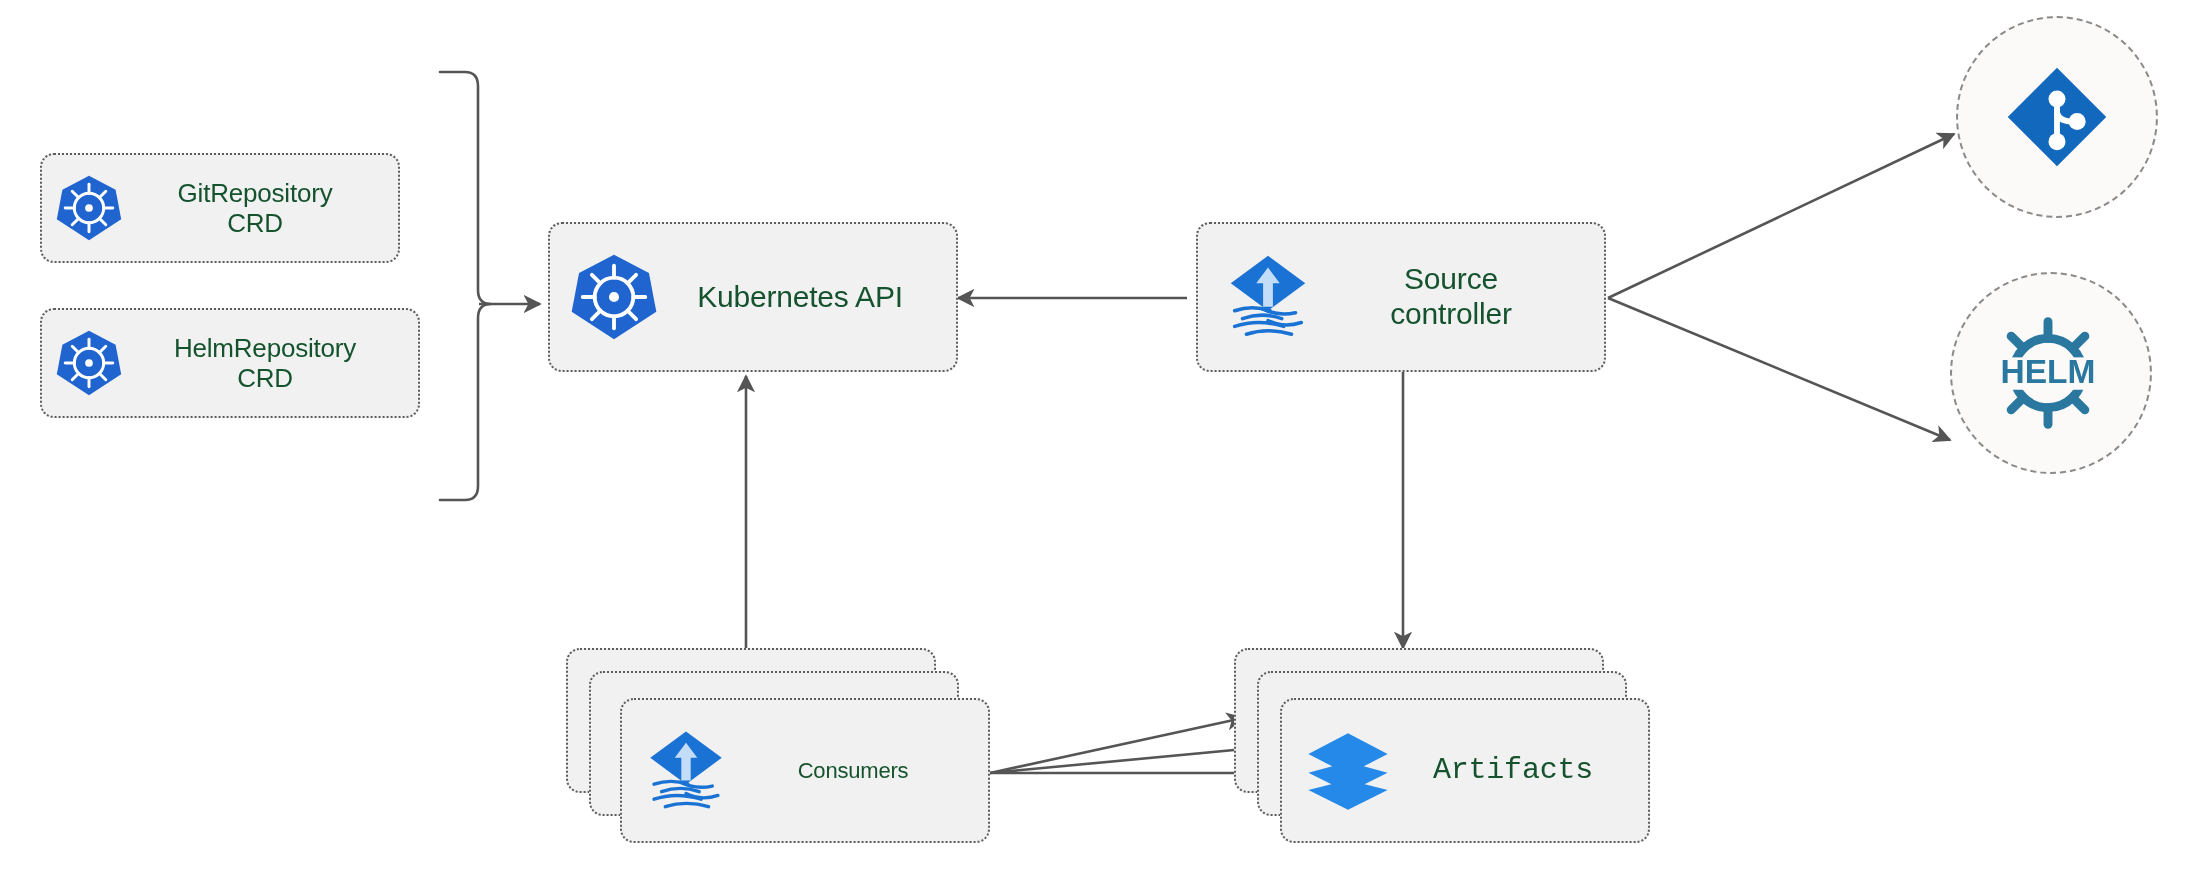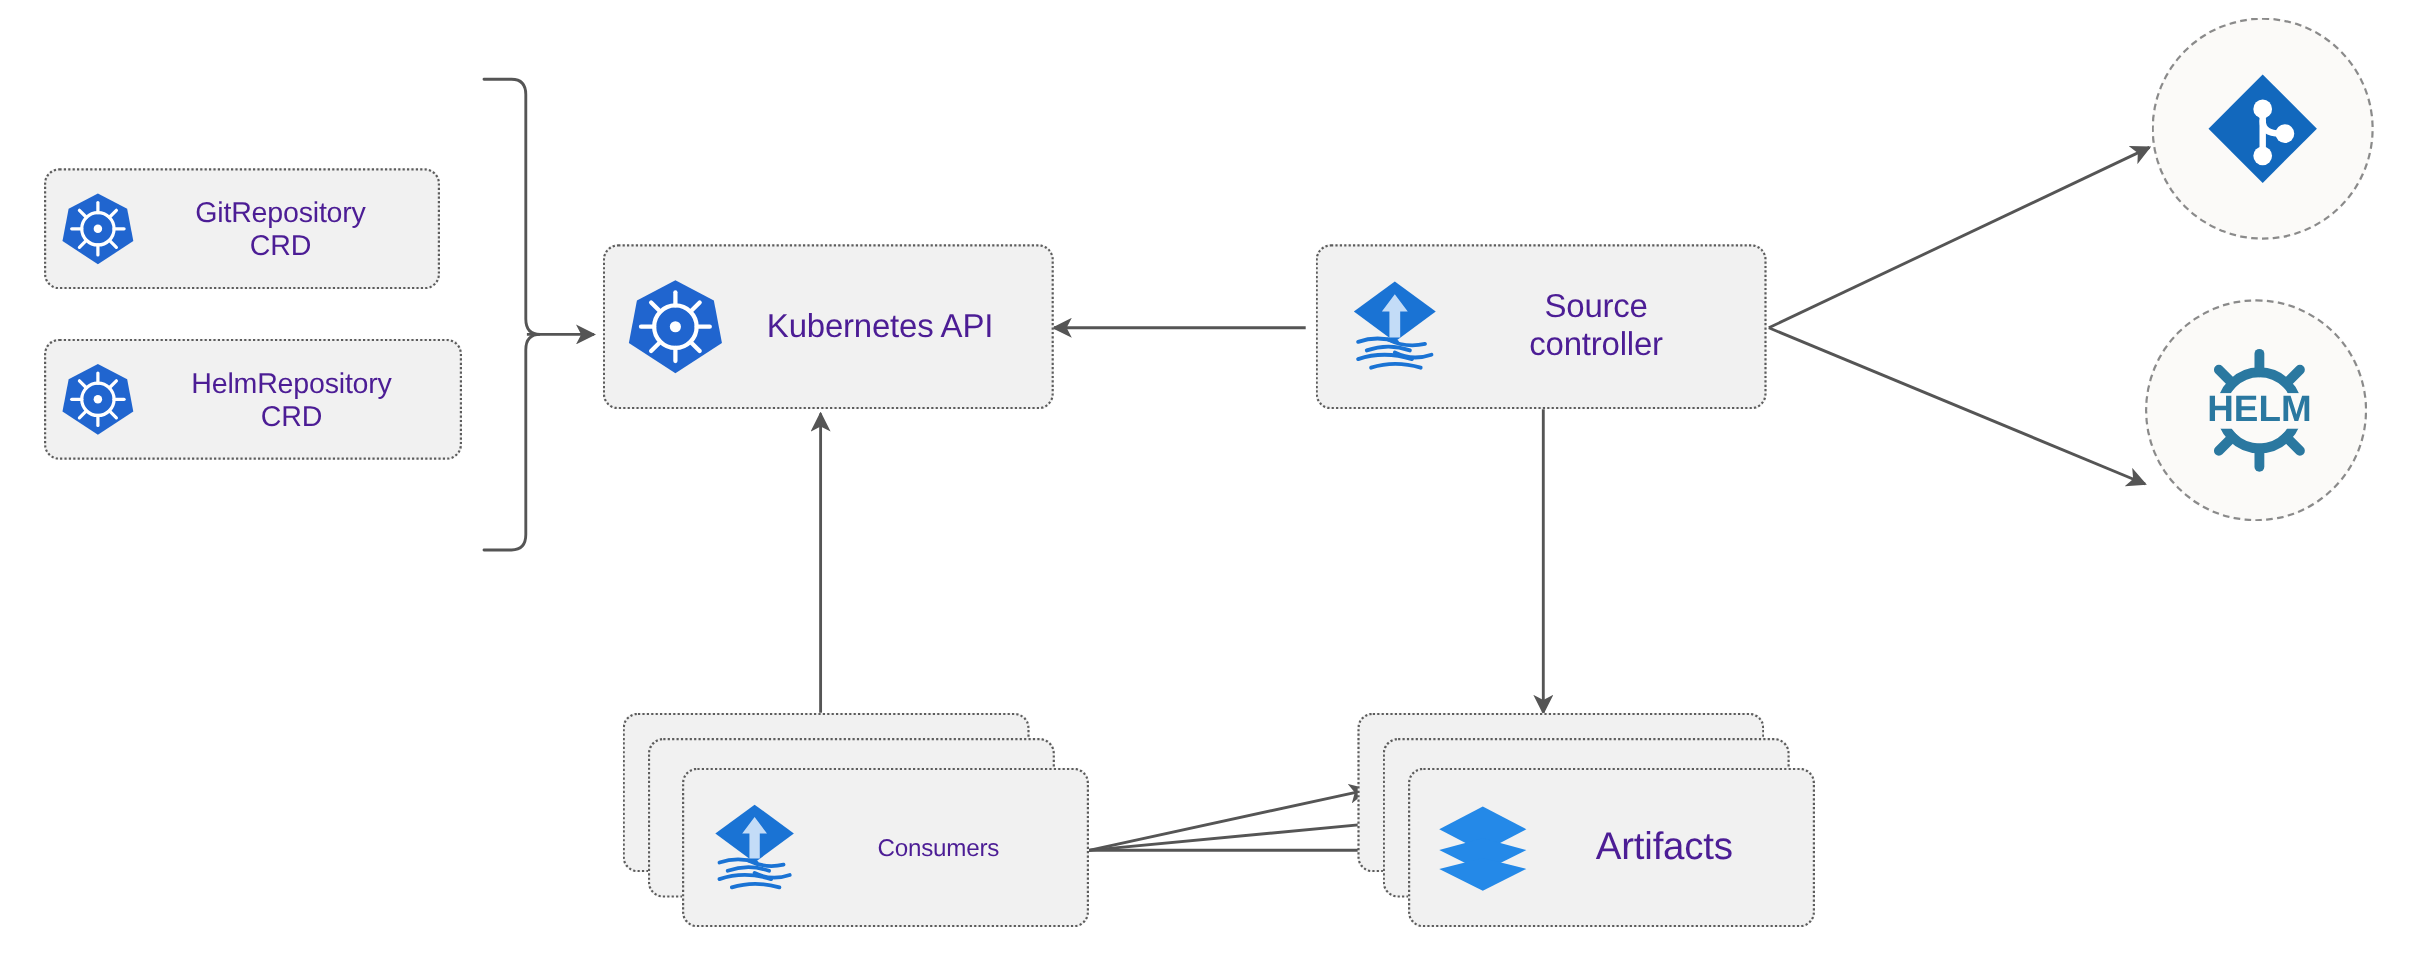--- a/index.html
+++ b/index.html
@@ -30,21 +30,21 @@
   }
   .card .ico {
     flex: 0 0 auto;
     display: flex;
     align-items: center;
     justify-content: center;
   }
   .card .lbl {
     flex: 1 1 auto;
     text-align: center;
-    color: #4c1d95;
+    color: #14532d;
     line-height: 1.16;
     white-space: pre-line;
     letter-spacing: -0.2px;
   }
   
   .ghost {
     position: absolute;
     background: #f1f1f1;
     border: 2px dotted #5c5c5c;
     border-radius: 14px;
@@ -215,40 +215,40 @@
   <div class="ghost" style="left:1234px; top:648px; width:370px; height:145px;"></div>
   <div class="ghost" style="left:1257px; top:671px; width:370px; height:145px;"></div>
   <div class="card" style="left:1280px; top:698px; width:370px; height:145px; padding:0 18px 0 18px;">
     <span class="ico" style="width:96px;height:96px;">
       <svg viewBox="0 0 100 100" width="90" height="90" aria-hidden="true">
         <polygon points="50,8 94,31 50,54 6,31" fill="#2489e8"></polygon>
         <polygon points="50,40 94,52 50,74 6,52" fill="#2489e8"></polygon>
         <polygon points="50,60 94,71 50,93 6,71" fill="#2489e8"></polygon>
       </svg>
     </span>
-    <span class="lbl" style="font-size:35px;">Artifacts</span>
+    <span class="lbl" style="font-size:30px;font-family:Liberation Mono, monospace;">Artifacts</span>
   </div>
 
   <div class="circle" style="left:1956px; top:16px; width:202px; height:202px;">
     <span class="ico" style="width:118px;height:118px;display:flex;align-items:center;justify-content:center;">
       <svg viewBox="0 0 100 100" width="112" height="112" aria-hidden="true">
         <polygon points="50,6 94,50 50,94 6,50" fill="#1268bd"></polygon>
         <g stroke="#ffffff" stroke-width="5.2" fill="none" stroke-linecap="round">
           <line x1="50" y1="36" x2="50" y2="70"></line>
           <path d="M 50 44 Q 50 54 64 54"></path>
         </g>
         <circle cx="50" cy="34" r="7.6" fill="#ffffff"></circle>
         <circle cx="50" cy="72" r="7.6" fill="#ffffff"></circle>
         <circle cx="68" cy="54" r="7.6" fill="#ffffff"></circle>
       </svg>
     </span>
   </div>
 
   <div class="circle" style="left:1950px; top:272px; width:202px; height:202px;">
-    <span class="ico" style="width:140px;height:140px;display:flex;align-items:center;justify-content:flex-end;">
+    <span class="ico" style="width:140px;height:140px;display:flex;align-items:center;justify-content:flex-start;">
       <svg viewBox="0 0 120 120" width="134" height="134" aria-hidden="true">
         <g stroke="#2a78a0" stroke-width="8" fill="none" stroke-linecap="round">
           <circle cx="60" cy="60" r="31"></circle>
           <line x1="60" y1="14" x2="60" y2="29"></line>
           <line x1="60" y1="91" x2="60" y2="106"></line>
           <line x1="27" y1="27" x2="38" y2="38"></line>
           <line x1="82" y1="82" x2="93" y2="93"></line>
           <line x1="93" y1="27" x2="82" y2="38"></line>
           <line x1="38" y1="82" x2="27" y2="93"></line>
         </g>

